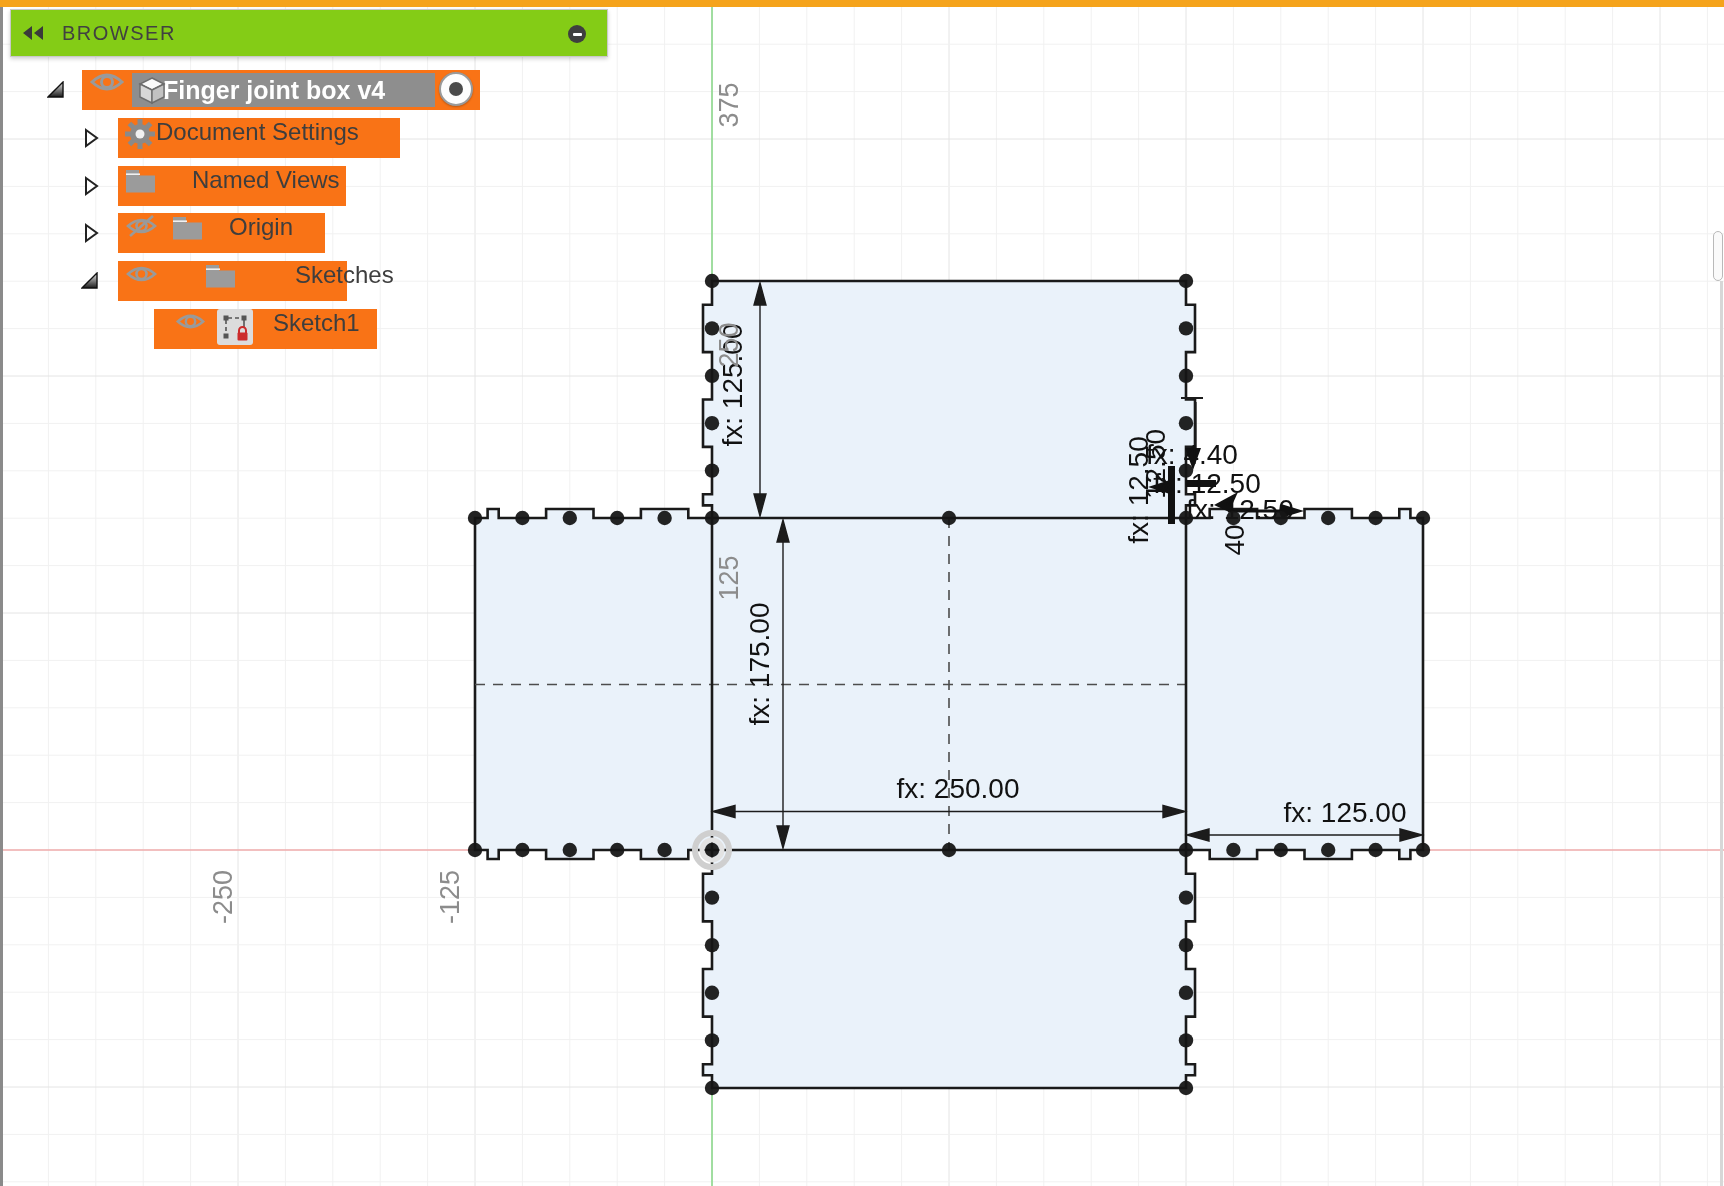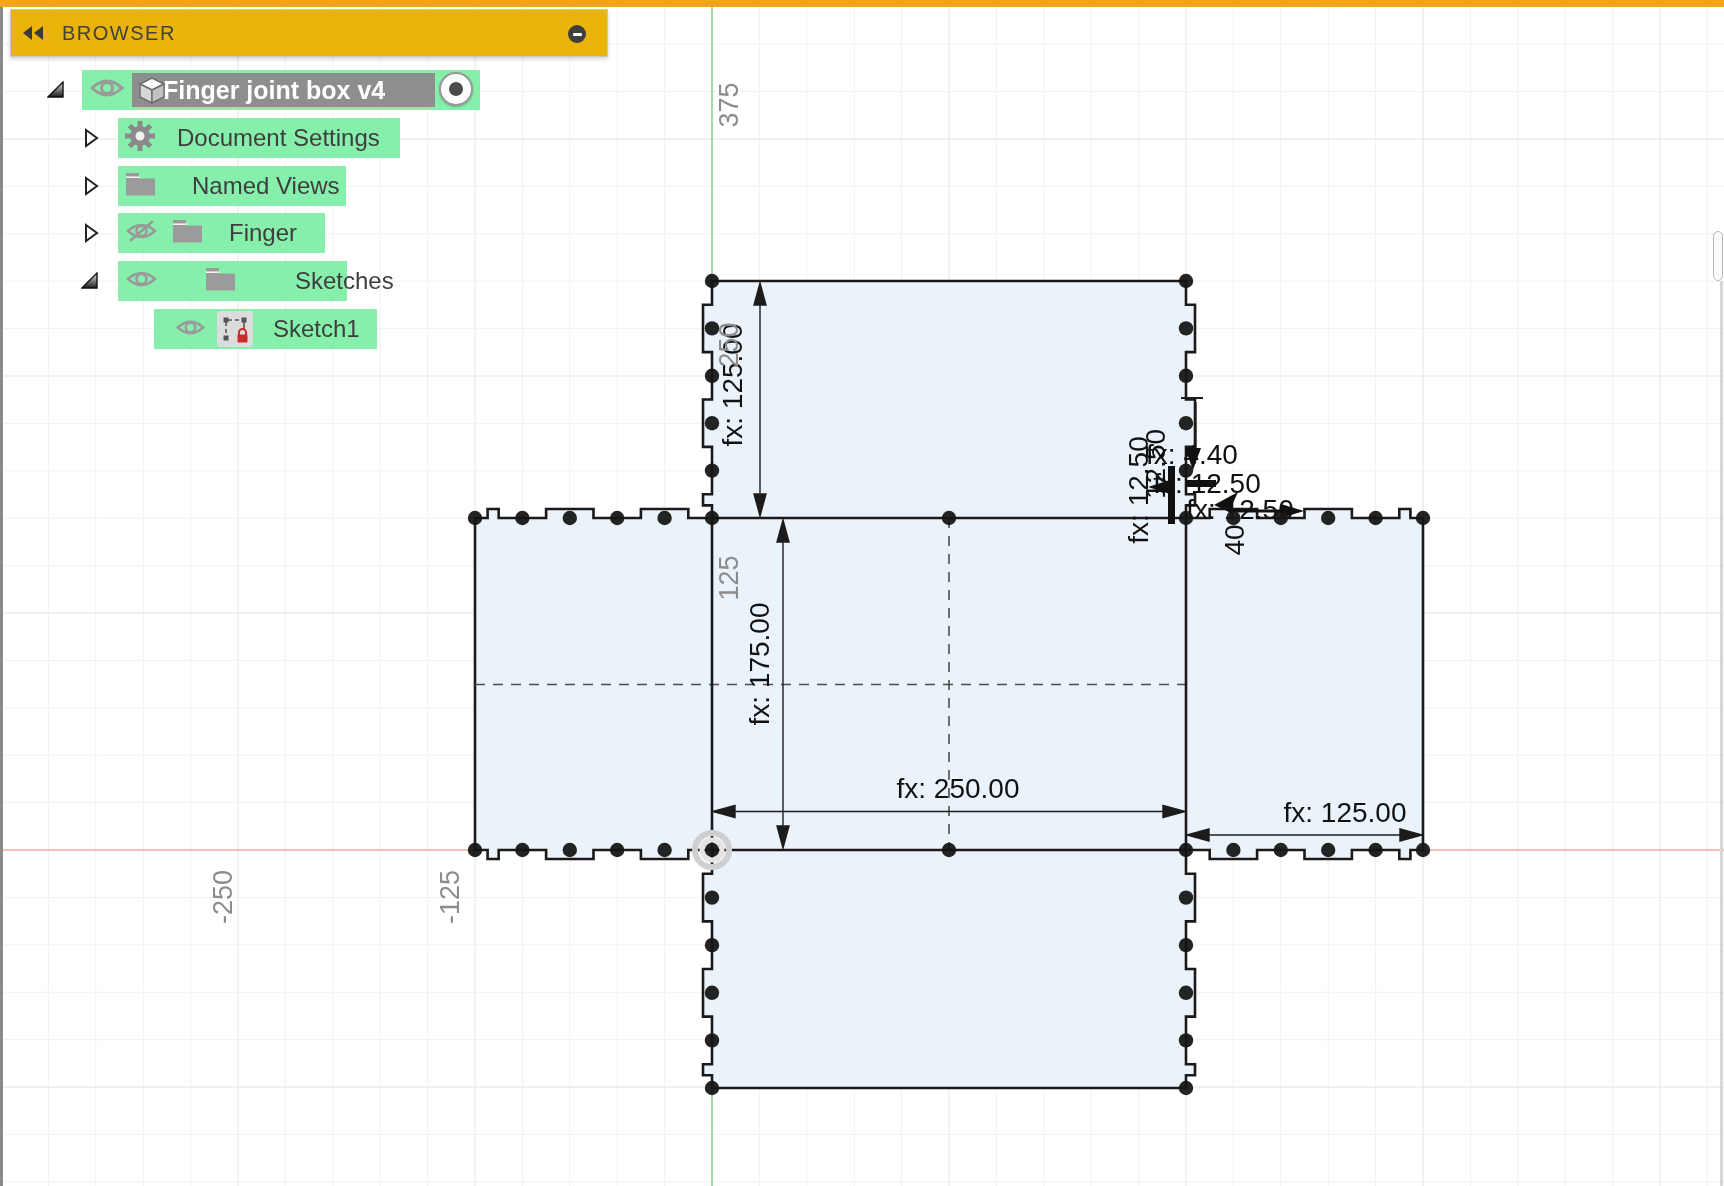--- a/index.html
+++ b/index.html
@@ -15,30 +15,30 @@
                   border:1.5px solid #b9b9b9; border-radius:5px; z-index:31; }
 
   
   #canvas { position:absolute; left:0; top:0; z-index:1; }
   text.dim  { font-family:"Liberation Sans", sans-serif; font-size:28px; fill:#111111; }
   text.axis { font-family:"Liberation Sans", sans-serif; font-size:27px; fill:#8c8c8c; }
 
   
   #browser-panel { position:absolute; left:0; top:0; z-index:20; width:640px; height:380px; }
   #browser-header { position:absolute; left:10px; top:9px; width:598px; height:48px;
-    background:#eab308; border:1.5px solid #c9c9c9; box-shadow:0 2px 4px rgba(0,0,0,.18);
+    background:#84cc16; border:1.5px solid #c9c9c9; box-shadow:0 2px 4px rgba(0,0,0,.18);
     display:flex; align-items:center; }
   #browser-title { font-size:20px; color:#414141; letter-spacing:1.5px; margin-left:16px; }
   .dbl-arrow { display:inline-block; margin-left:11px; width:24px; height:16px; }
   #minus-btn { position:absolute; right:21px; top:15px; width:18px; height:18px; border-radius:50%;
     background:#3f3f3f; display:flex; align-items:center; justify-content:center; cursor:pointer; }
   #minus-btn::after { content:""; width:9px; height:3px; background:#ffffff; border-radius:1px; }
 
   .tree-row { position:absolute; height:40px; }
-  .band { position:absolute; top:0; height:40px; background:#86efac; display:flex; align-items:center; }
+  .band { position:absolute; top:0; height:40px; background:#f97316; display:flex; }
   .row-label { font-size:24px; color:#3e3e3e; white-space:nowrap; }
   .tri { position:absolute; width:15px; height:20px; }
   .ic { display:inline-block; }
 
   #comp-bar { position:absolute; left:50px; top:3px; width:303px; height:34px; background:#8e8e8e;
     display:flex; align-items:center; }
   #comp-bar .row-label { color:#ffffff; font-weight:bold; font-size:25px; margin-left:31px; }
   #radio-activate { position:absolute; left:357px; top:2px; width:34px; height:34px; border-radius:50%;
     background:#fdfdfd; border:2px solid #9a9a9a; box-shadow:0 1px 2px rgba(0,0,0,.25);
     display:flex; align-items:center; justify-content:center; }
@@ -313,21 +313,21 @@
                 <rect x="13.5" y="1" width="5" height="8" transform="rotate(45 16 16)"></rect>
                 <rect x="13.5" y="23" width="5" height="8" transform="rotate(45 16 16)"></rect>
                 <rect x="1" y="13.5" width="8" height="5" transform="rotate(45 16 16)"></rect>
                 <rect x="23" y="13.5" width="8" height="5" transform="rotate(45 16 16)"></rect>
               </g>
               <circle cx="16" cy="16" r="10"></circle>
               <circle cx="16" cy="16" r="4.5" fill="#f1f1f1"></circle>
             </g>
           </svg>
         </span>
-        <span class="row-label" style="margin-left:21px;">Document Settings</span>
+        <span class="row-label" style="">Document Settings</span>
       </div>
     </div>
 
     <div class="tree-row" style="left:0; top:166px; width:640px;">
       <span class="tri" style="left:84px; top:10px;">
         <svg width="15" height="20" viewBox="0 0 15 20">
           <polygon points="2,2 13,10 2,18" fill="#ffffff" stroke="#222" stroke-width="2"></polygon>
         </svg>
       </span>
       <div class="band" style="left:118px; width:228px;">
@@ -356,21 +356,21 @@
             <line x1="5" y1="23" x2="28" y2="3" stroke="#9a9a9a" stroke-width="2.6"></line>
           </svg>
         </span>
         <span class="ic" style="margin-left:13px;">
           <svg width="33" height="30" viewBox="0 0 33 30">
             <rect x="2" y="4" width="13" height="7" fill="#9b9b9b"></rect>
             <rect x="2" y="9.5" width="29" height="17" fill="#9b9b9b"></rect>
             <line x1="2" y1="8.2" x2="16" y2="8.2" stroke="#f1f1f1" stroke-width="1.6"></line>
           </svg>
         </span>
-        <span class="row-label" style="margin-left:25px;">Finger</span>
+        <span class="row-label" style="margin-left:25px;">Origin</span>
       </div>
     </div>
 
     <div class="tree-row" style="left:0; top:261px; width:640px;">
       <span class="tri" style="left:81px; top:11px;">
         <svg width="17" height="17" viewBox="0 0 17 17">
           <polygon points="1,16 16,1 16,16" fill="url(#tg)" stroke="#111" stroke-width="1.4"></polygon>
         </svg>
       </span>
       <div class="band" style="left:118px; width:229px;gap:33px;">

